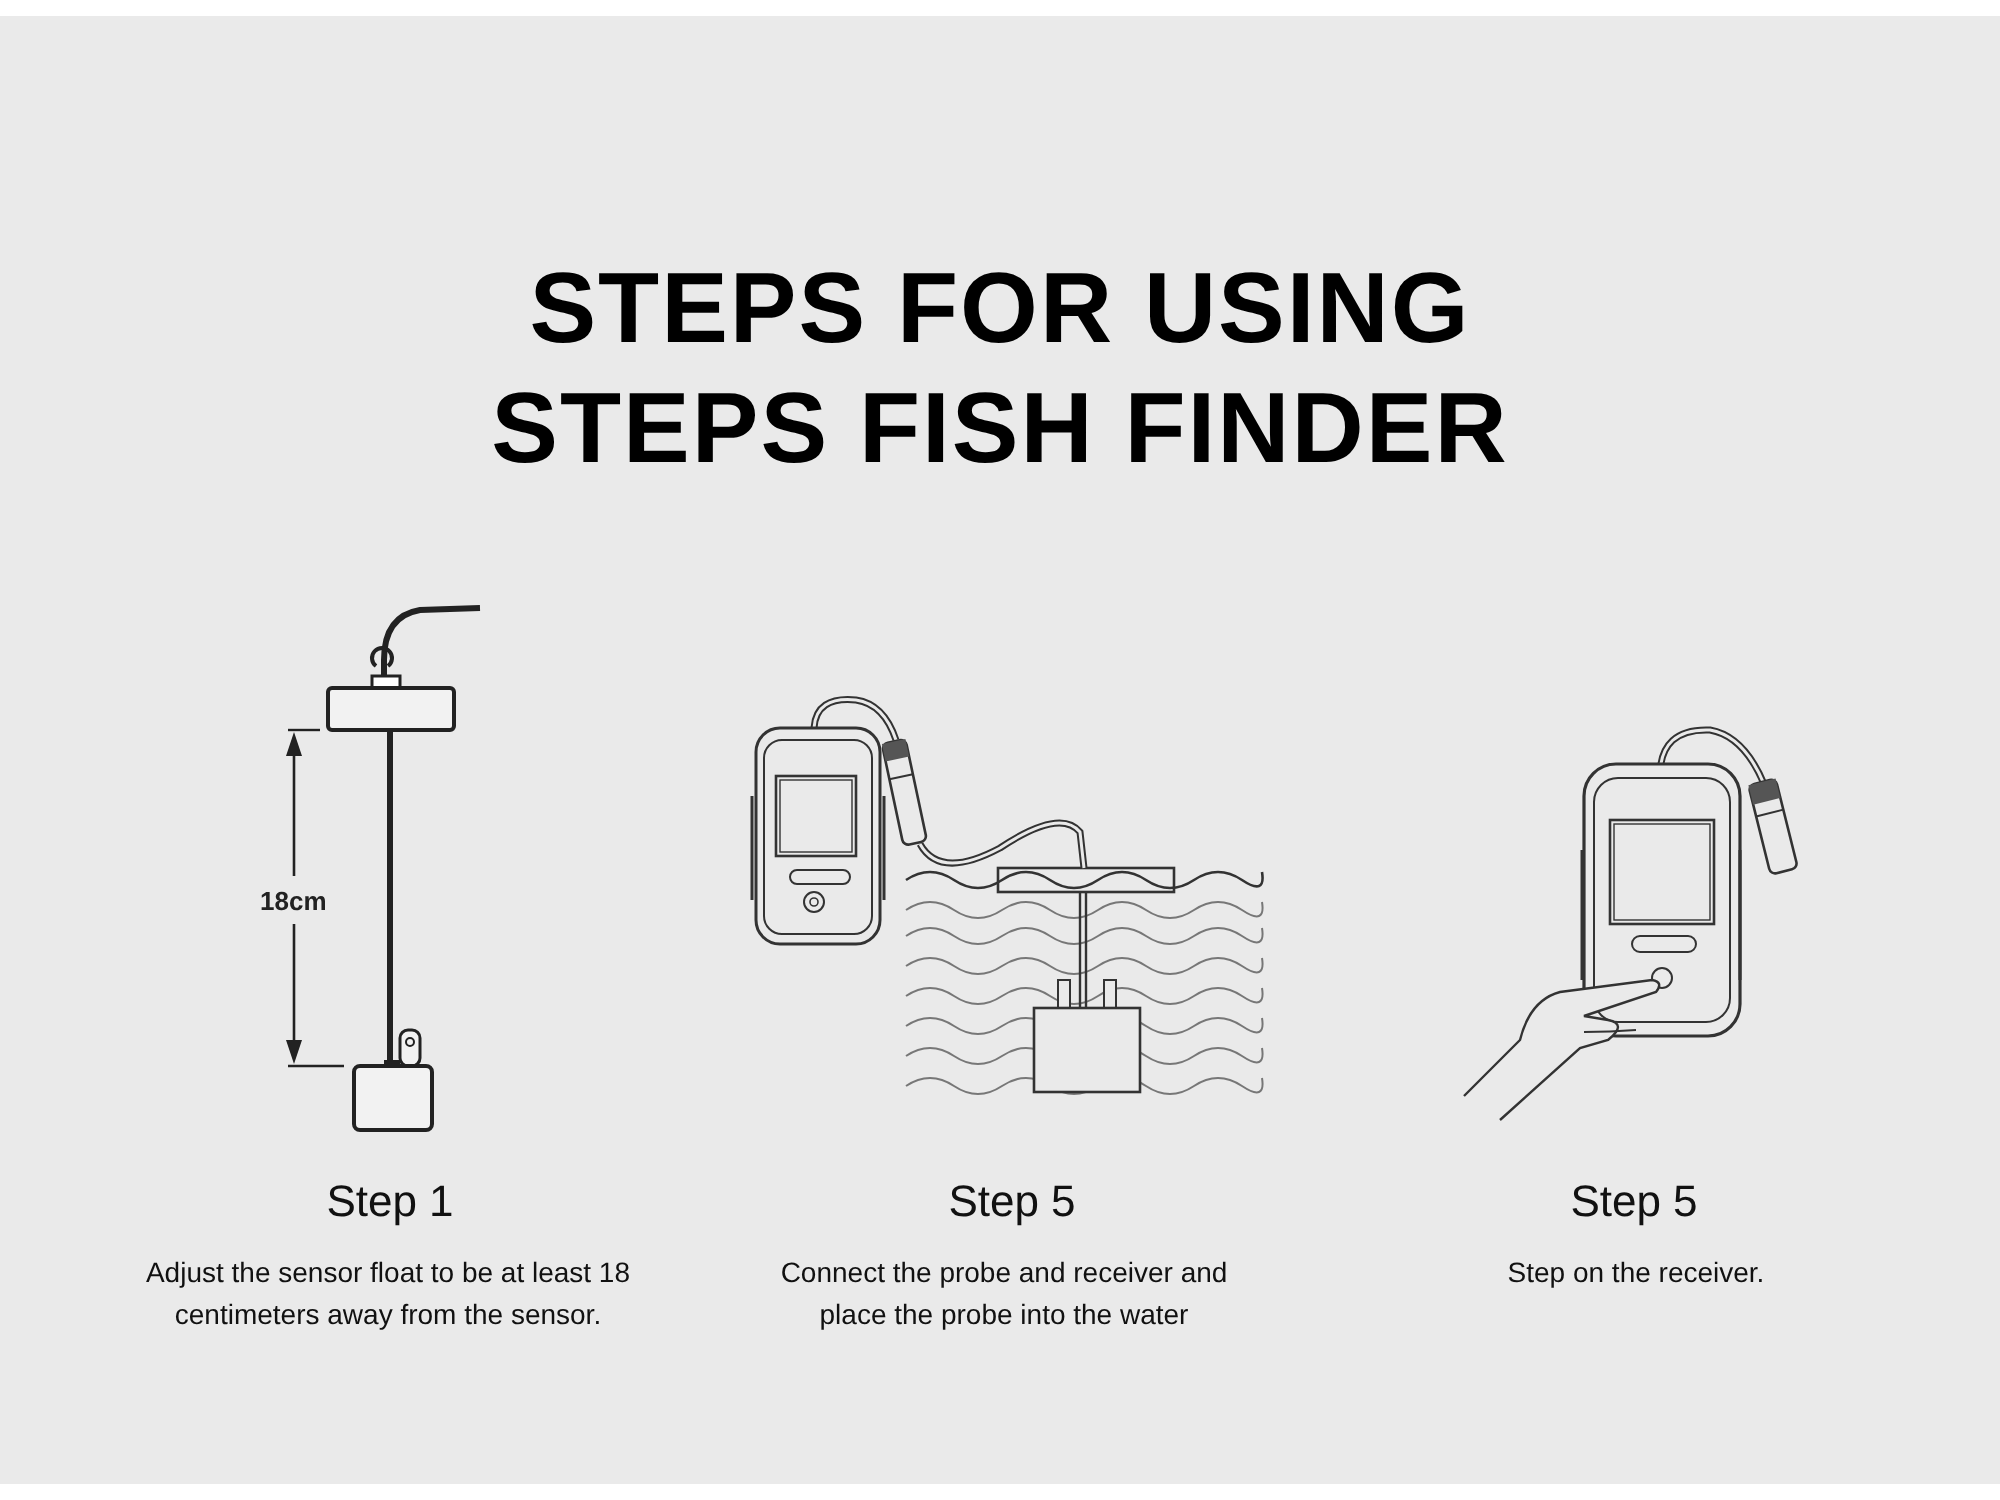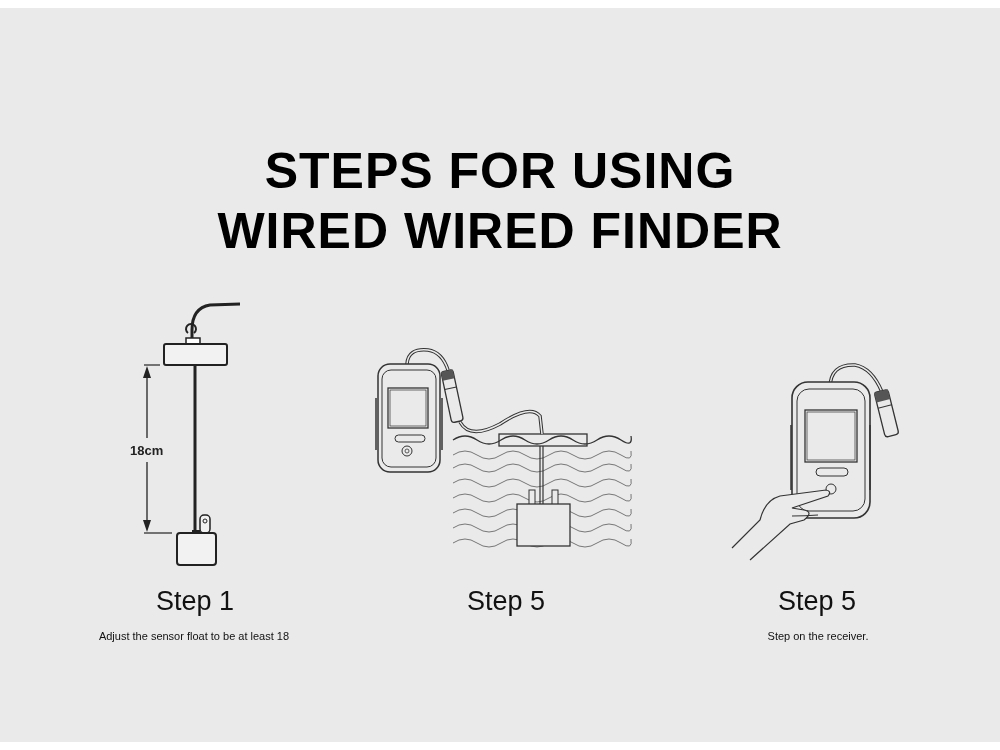--- a/index.html
+++ b/index.html
@@ -1,33 +1,33 @@
 <!DOCTYPE html>
 <html><head>
 <meta charset="utf-8">
 <style>
   html, body { margin: 0; padding: 0; }
   body { width: 1000px; height: 750px; background: #ffffff; position: relative; overflow: hidden;
          font-family: "Liberation Sans", sans-serif; }
   .panel { position: absolute; left: 0; top: 8px; width: 1000px; height: 734px; background: #eaeaea; }
   .title { position: absolute; left: 0; width: 1000px; text-align: center; font-weight: bold;
-           font-size: 50px; letter-spacing: 1px; color: #000; line-height: 60px; margin-top: 17px; }
+           font-size: 50px; letter-spacing: 1px; color: #000; line-height: 60px; }
   .title.l1 { top: 124px; }
   .title.l2 { top: 184px; }
   .illus { position: absolute; }
-  .step-title { position: absolute; width: 300px; text-align: center; font-size: 27px; color: #111; line-height: 32px; }
-  .step-desc { position: absolute; width: 320px; text-align: center; font-size: 11px; color: #111; line-height: 21px; }
+  .step-title { position: absolute; width: 300px; text-align: center; font-size: 22px; color: #111; line-height: 32px; }
+  .step-desc { position: absolute; width: 320px; text-align: center; font-size: 14px; color: #111; line-height: 21px; }
 </style>
 </head>
 <body>
 
 <div class="panel"></div>
 
 <div class="title l1">STEPS FOR USING</div>
-<div class="title l2">WIRED WIRED FINDER</div>
+<div class="title l2">STEPS FISH FINDER</div>
 
 <svg class="illus" style="left:100px;top:290px" width="180" height="280" viewBox="0 0 180 280">
   <path d="M92 40 Q92 18 110 15 L140 14" fill="none" stroke="#222" stroke-width="3"></path>
   <path d="M92 40 L92 52" stroke="#222" stroke-width="3"></path>
   <path d="M94 43 a5 5 0 1 0 -6 0" fill="none" stroke="#222" stroke-width="2"></path>
   <rect x="86" y="48" width="14" height="6" fill="#fff" stroke="#222" stroke-width="1.5"></rect>
   <rect x="64" y="54" width="63" height="21" rx="2" fill="#f2f2f2" stroke="#222" stroke-width="2"></rect>
   <line x1="95" y1="75" x2="95" y2="241" stroke="#222" stroke-width="3"></line>
   <line x1="44" y1="75" x2="60" y2="75" stroke="#222" stroke-width="1.2"></line>
   <line x1="44" y1="243" x2="72" y2="243" stroke="#222" stroke-width="1.2"></line>
@@ -99,22 +99,25 @@
     <line x1="71" y1="75" x2="71" y2="140"></line>
       <line x1="150" y1="75" x2="150" y2="140"></line>
   </g>
   <path d="M12 198 L40 170 Q45 150 60 146 L106 140 Q112 141 108 146 L72 158 L84 160 Q94 162 84 170 L70 174 Q50 192 30 210" fill="#eaeaea" stroke="#333" stroke-width="1.2"></path>
   <path d="M72 166 Q85 166 98 165" fill="none" stroke="#333" stroke-width="1"></path>
 </svg>
 
 <div class="step-title" style="left:45px;top:585px">Step 1</div>
 <div class="step-desc" style="left:34px;top:626px">
   <div>Adjust the sensor float to be at least 18</div>
+  <div>centimeters away from the sensor.</div>
 </div>
 
 <div class="step-title" style="left:356px;top:585px">Step 5</div>
 <div class="step-desc" style="left:342px;top:626px">
+  <div>Connect the probe and receiver and</div>
+  <div>place the probe into the water</div>
 </div>
 
 <div class="step-title" style="left:667px;top:585px">Step 5</div>
 <div class="step-desc" style="left:658px;top:626px">
   <div>Step on the receiver.</div>
 </div>
 
 </body></html>

